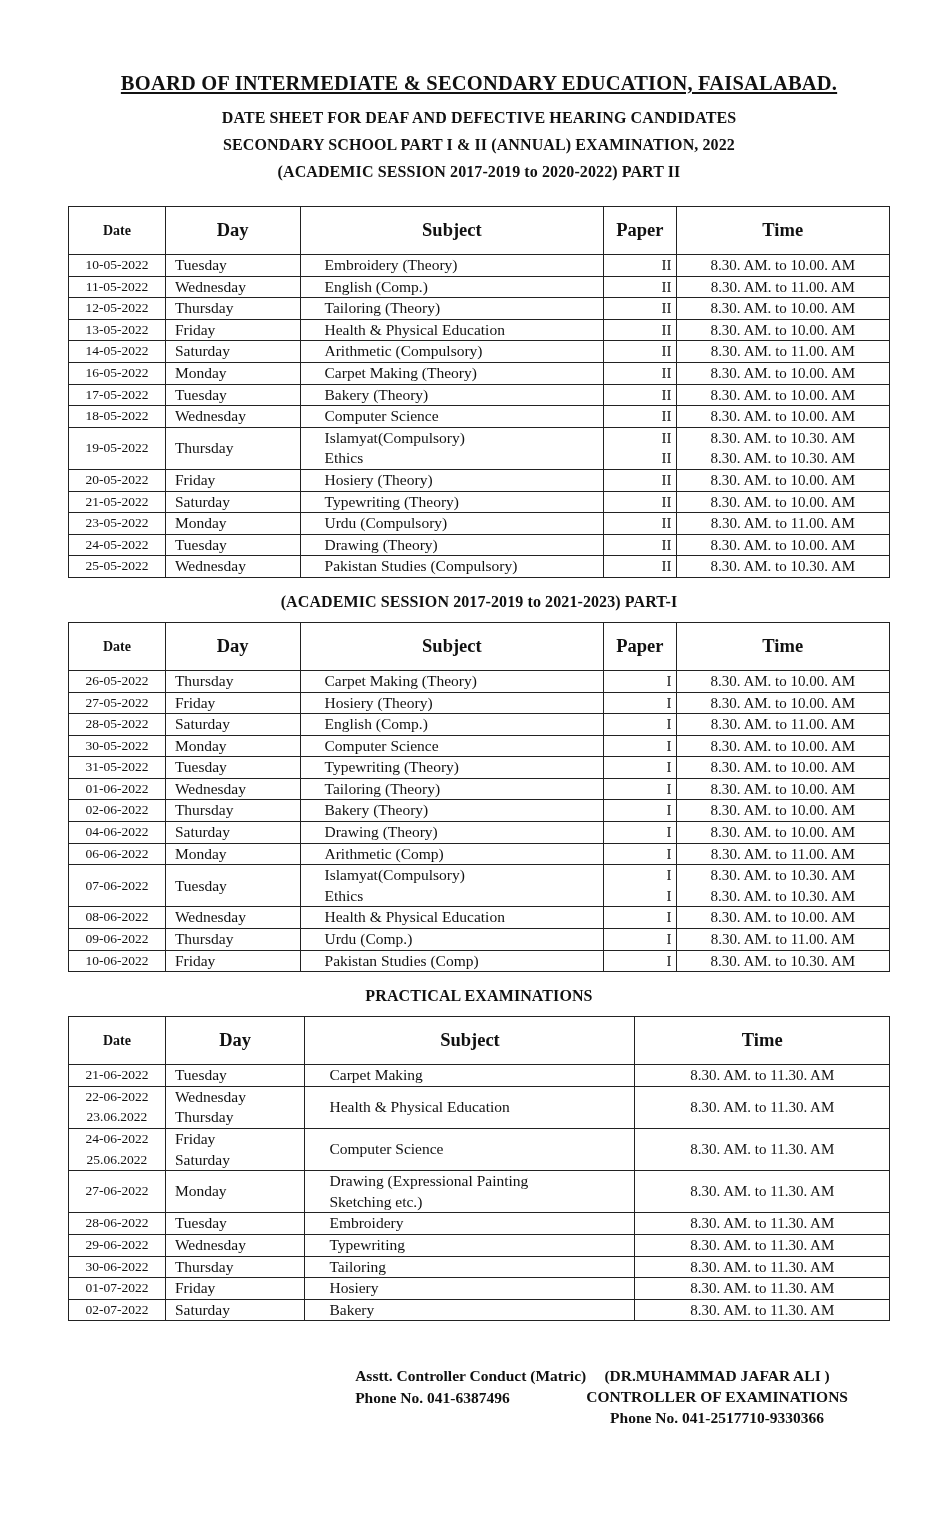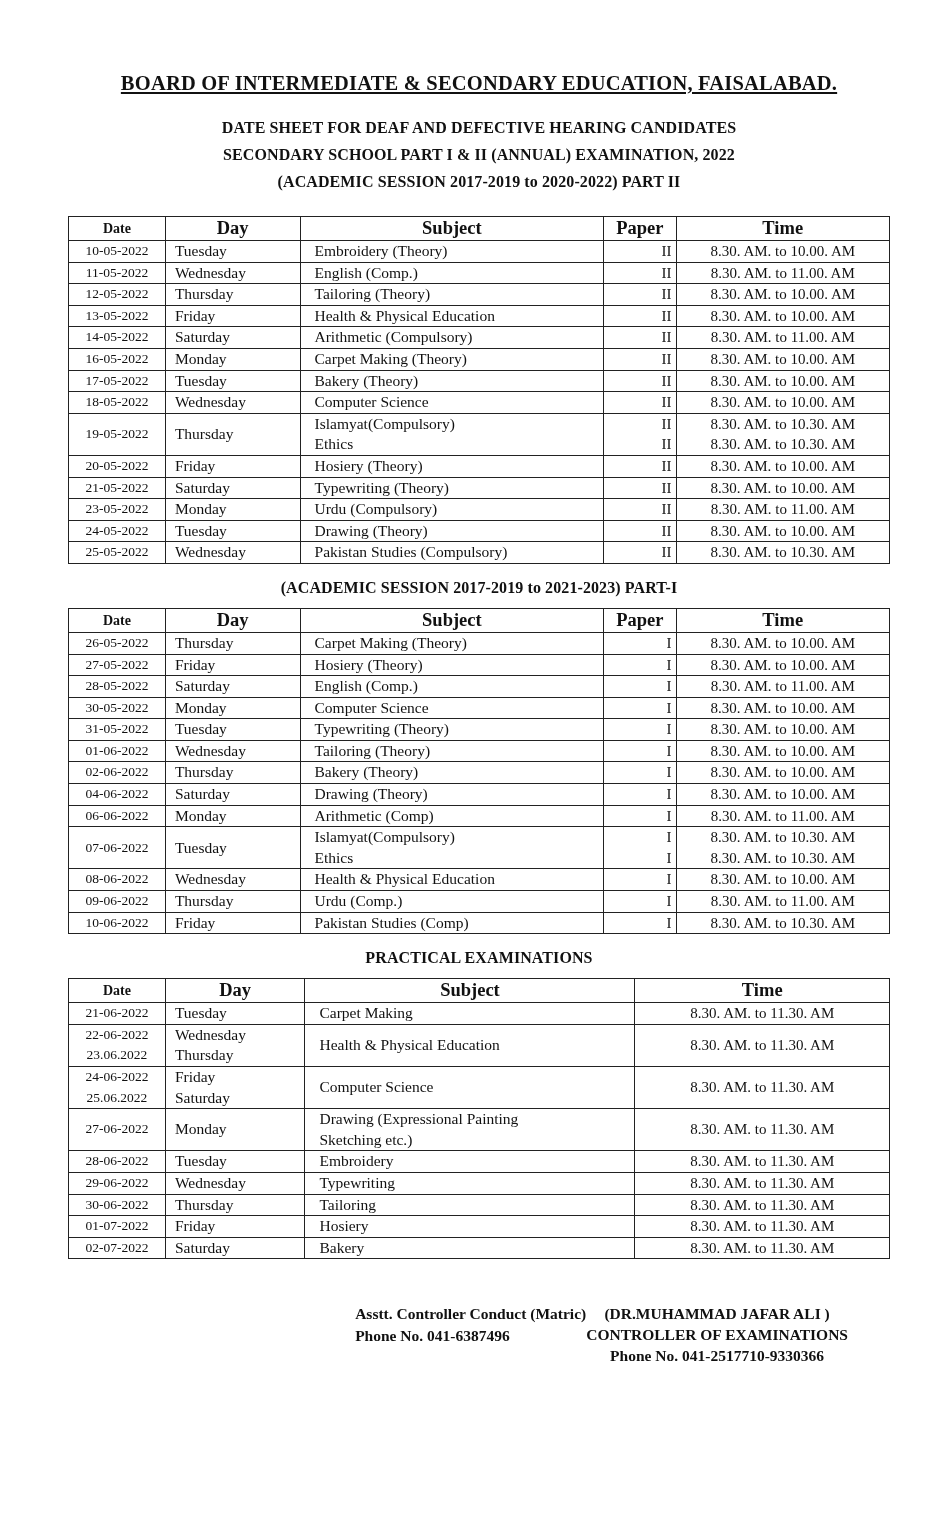--- a/index.html
+++ b/index.html
@@ -16,21 +16,21 @@
     width: 822px;
     margin-left: 68px;
     padding-top: 72px;
   }
   .doc-header { text-align: center; }
   h1.doc-title {
     font-size: 20.5px;
     font-weight: bold;
     text-decoration: underline;
     letter-spacing: 0.2px;
-    margin-bottom: 24px;
+    margin-bottom: 14px;
     white-space: nowrap;
   }
   h2.doc-sub {
     font-size: 16px;
     font-weight: bold;
     text-align: center;
     margin-bottom: 10px;
     letter-spacing: 0.1px;
   }
   .doc-header h2.doc-sub { margin-bottom: 9px; }
@@ -44,31 +44,31 @@
   }
   table.exam-table th, table.exam-table td {
     border: 1.6px solid #222222;
     vertical-align: middle;
   }
   table.exam-table th {
     text-align: center;
     font-weight: bold;
     font-size: 18.5px;
     line-height: 23px;
-    padding: 0 2px;
+    padding: 12px 2px;
   }
   table.exam-table th:first-child { font-size: 14px; }
   table.exam-table td {
     padding: 0 4px;
     font-size: 15.5px;
   }
   table.exam-table td div { line-height: 20.6px; }
   .exam-table td:nth-child(1) { text-align: center; font-size: 13.5px; }
   .exam-table td:nth-child(2) { text-align: left; padding-left: 9px; }
-  .exam-table td:nth-child(3) { text-align: left; padding-left: 14px; }
+  .exam-table td:nth-child(3) { text-align: left; padding-left: 24px; }
   .five-col td:nth-child(4) { text-align: right; font-size: 15px; }
   .five-col td:nth-child(5) { text-align: center; font-size: 15px; }
   .four-col td:nth-child(4) { text-align: center; font-size: 15px; }
   .four-col td div { line-height: 21.2px; }
 
   h2.section-heading { margin-top: 15px; margin-bottom: 11px; }
 
   .doc-footer {
     margin-top: 44px;
     display: flex;

